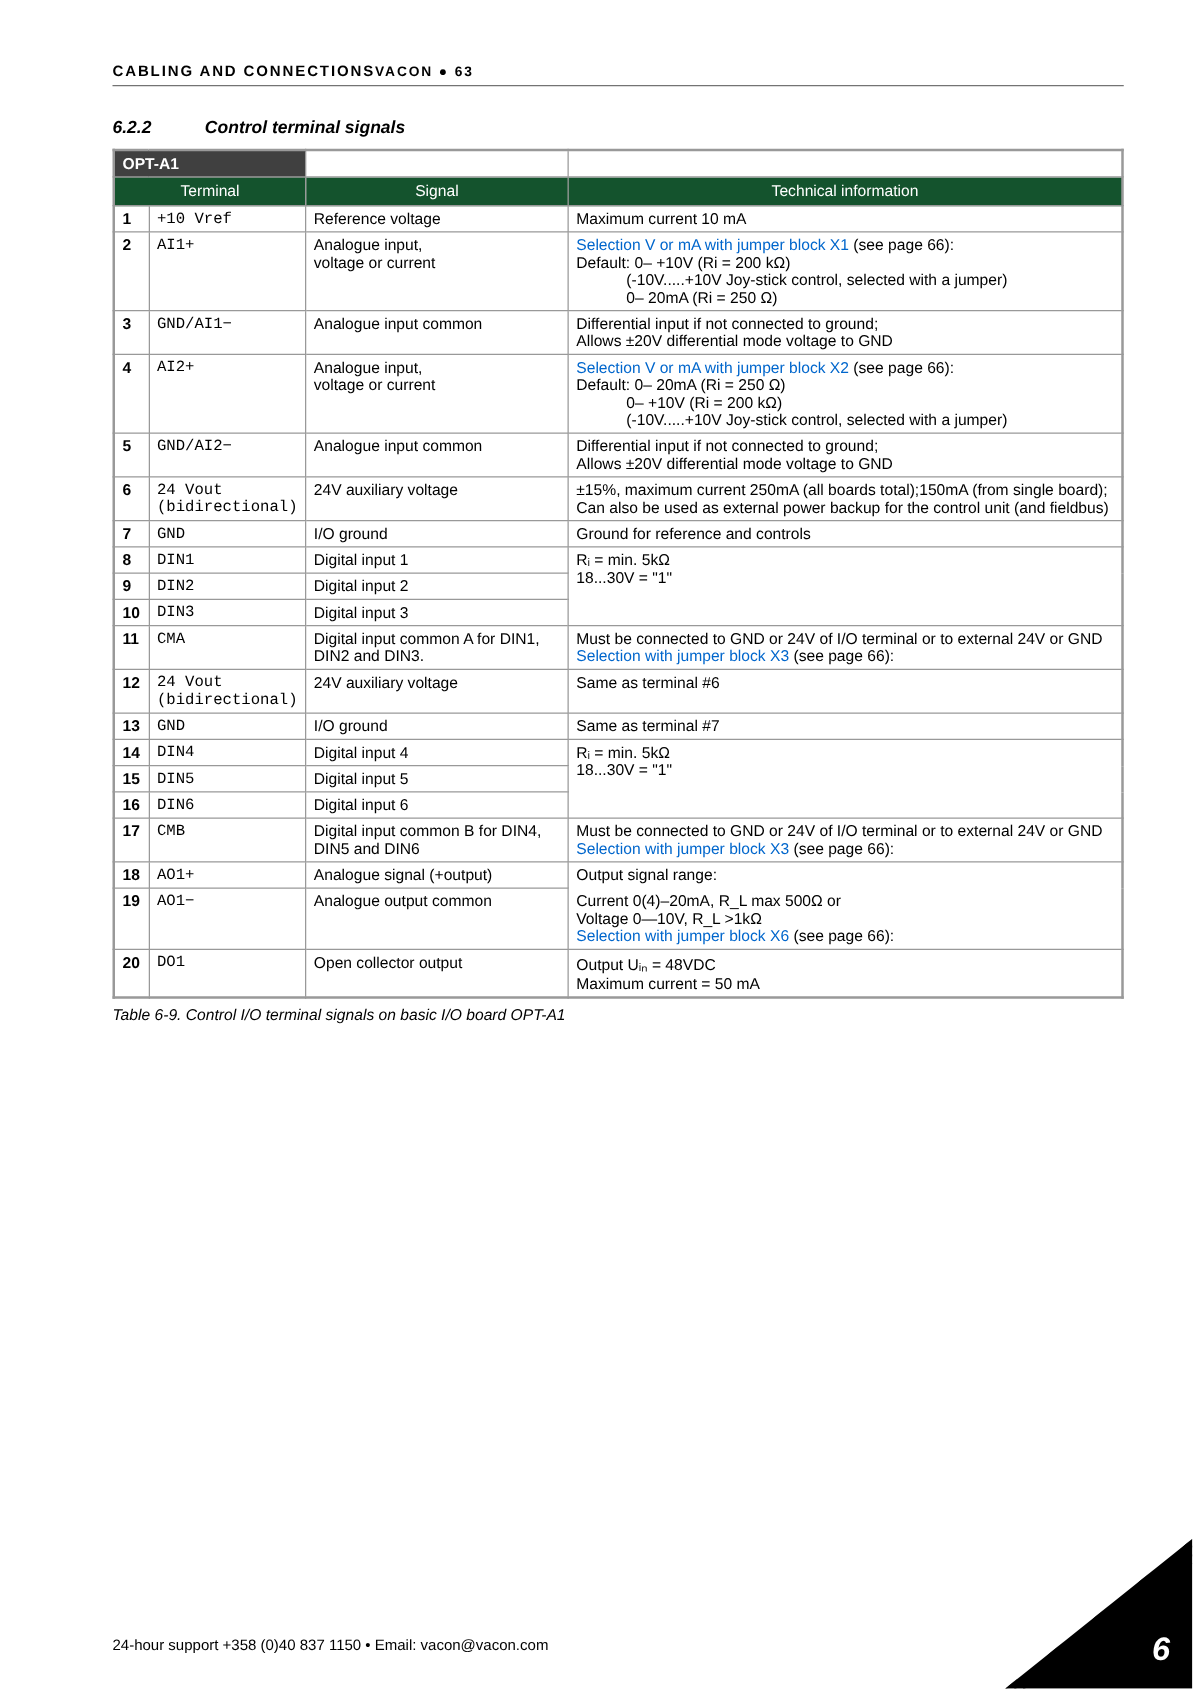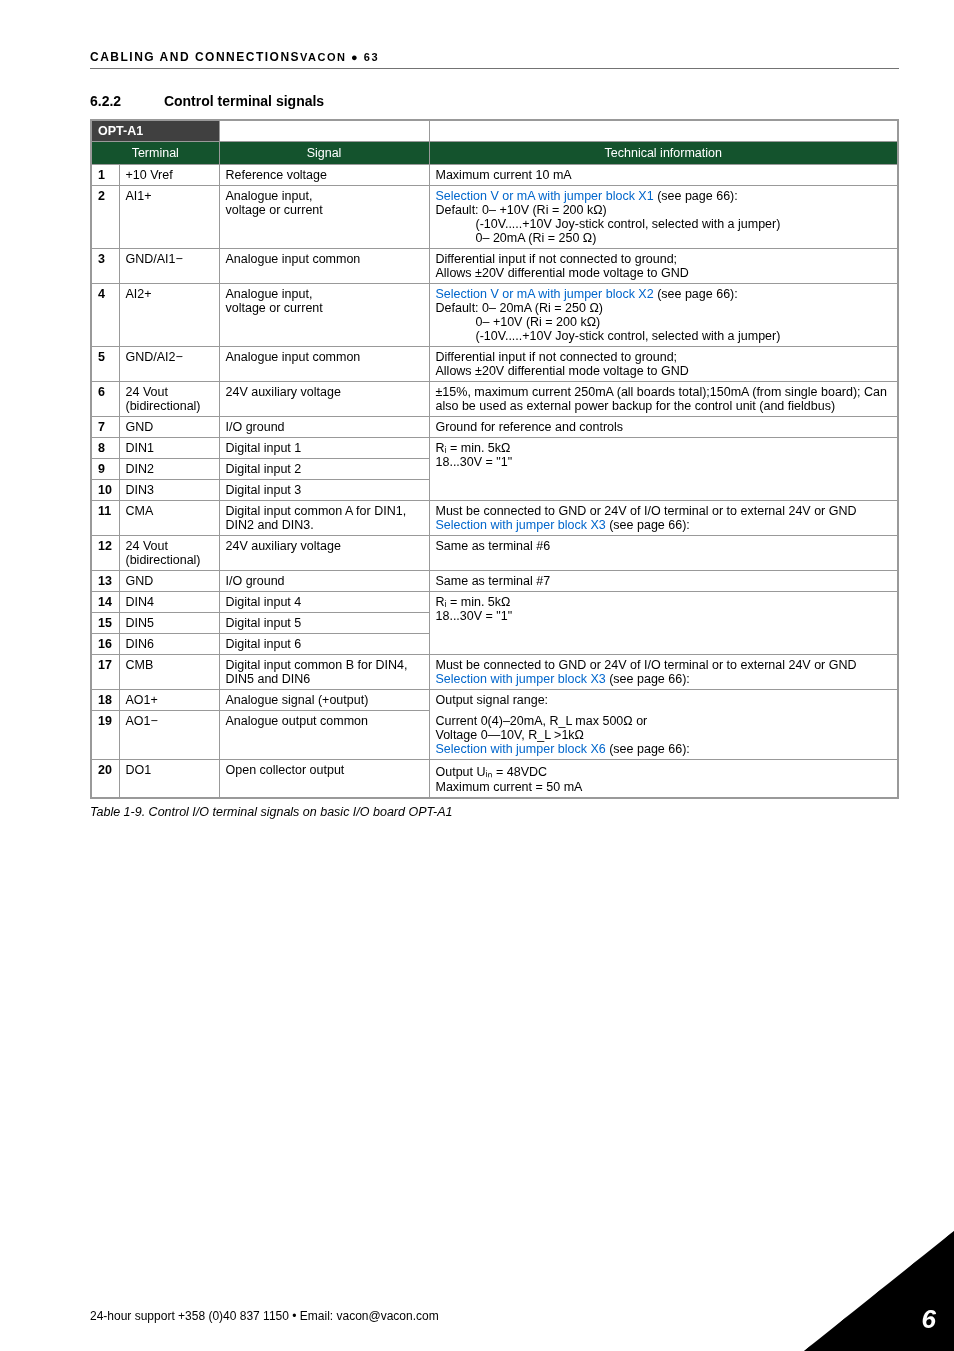--- a/index.html
+++ b/index.html
@@ -31,20 +31,21 @@
     font-weight: bold;
   }
   .header-right {
     font-size: 11px;
     letter-spacing: 1.5px;
     font-weight: bold;
     text-transform: uppercase;
   }
   .bullet { display:inline-block; }
   .section-title {
+    font-style: italic;
     font-weight: bold;
     font-size: 14px;
     margin-bottom: 10px;
   }
   .sec-num { display:inline-block; width:70px; }
   table.main {
     width: 100%;
     border-collapse: collapse;
     border: 2px solid #999;
     font-size: 12.5px;
@@ -66,21 +67,21 @@
     background: #404040;
     color: #fff;
     font-weight: bold;
     text-align: center;
     padding: 4px 6px;
   }
   .blank-top {
     background: #fff;
   }
   td.num { width: 28px; text-align: center; font-weight: bold; }
-  td.term { width: 100px; }
+  td.term { width: 100px; font-family: Liberation Mono, monospace; }
   td.sig { width: 210px; }
   .indent { padding-left: 40px; display:block; }
   a.link { color: #0066cc; }
   .caption {
     font-style: italic;
     font-size: 12.5px;
     margin-top: 6px;
   }
   .footer {
     position: absolute;
@@ -303,21 +304,21 @@
       <td class="term">DO1</td>
       <td class="sig">Open collector output</td>
       <td>
         <span>Output Uᵢₙ = 48VDC</span><br>
         <span>Maximum current = 50 mA</span>
       </td>
     </tr>
   </tbody>
     </table>
 
-  <div class="caption">Table 1-9. Control I/O terminal signals on basic I/O board OPT-A1</div>
+  <div class="caption">Table 6-9. Control I/O terminal signals on basic I/O board OPT-A1</div>
 
   <div class="footer">24-hour support +358 (0)40 837 1150 • Email: vacon@vacon.com</div>
 
   <div class="corner">
     <svg width="150" height="120" viewBox="0 0 150 120">
       <defs>
         <pattern id="hatch" patternUnits="userSpaceOnUse" width="5" height="5" patternTransform="rotate(45)">
           <line x1="0" y1="0" x2="0" y2="5" stroke="#000" stroke-width="2"></line>
         </pattern>
       </defs>

